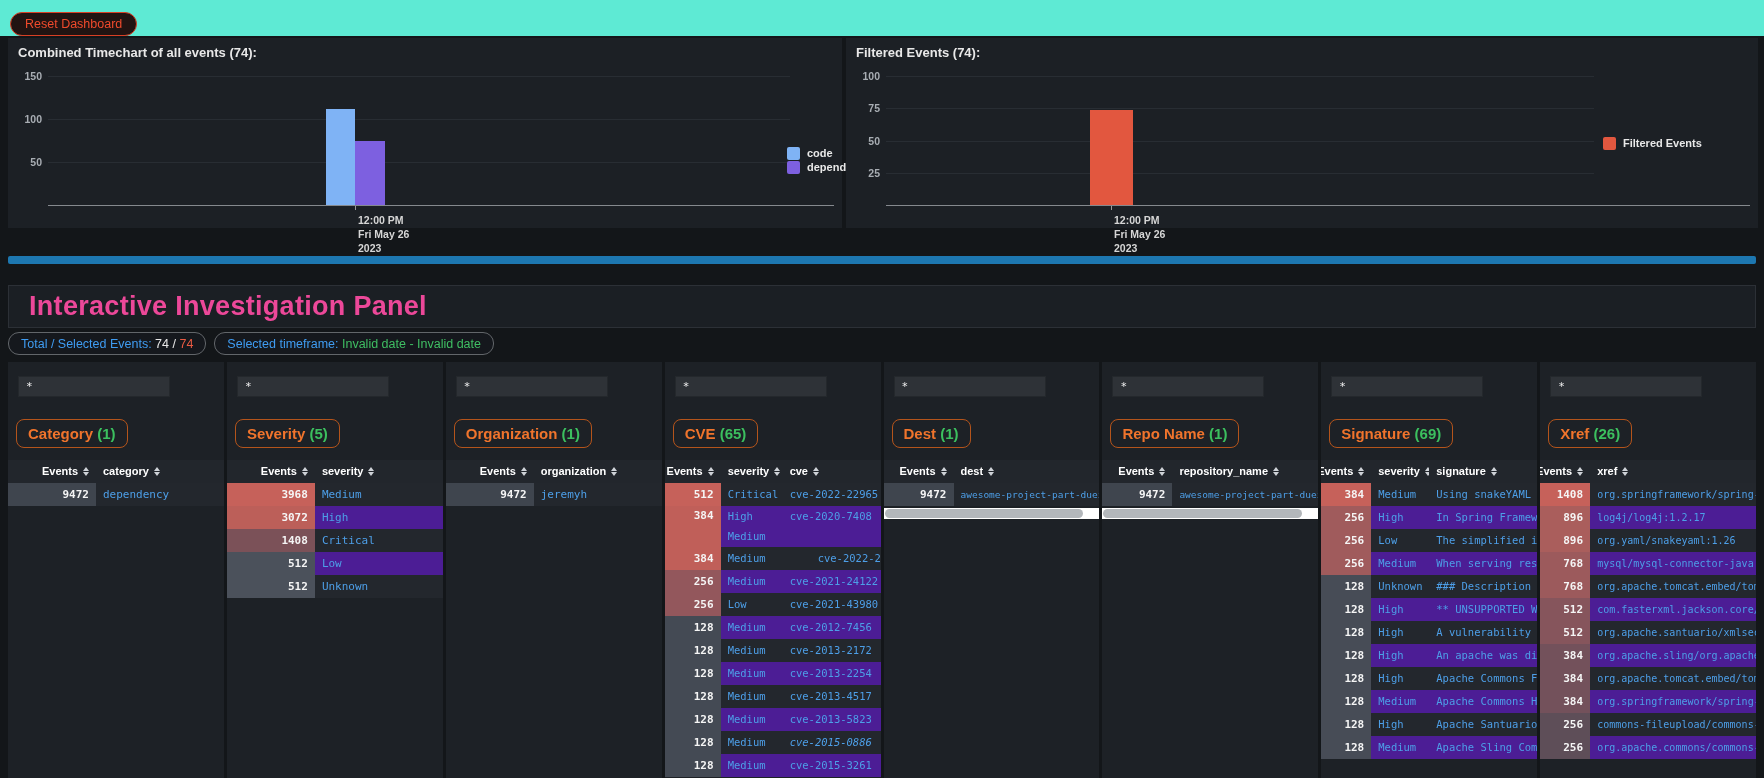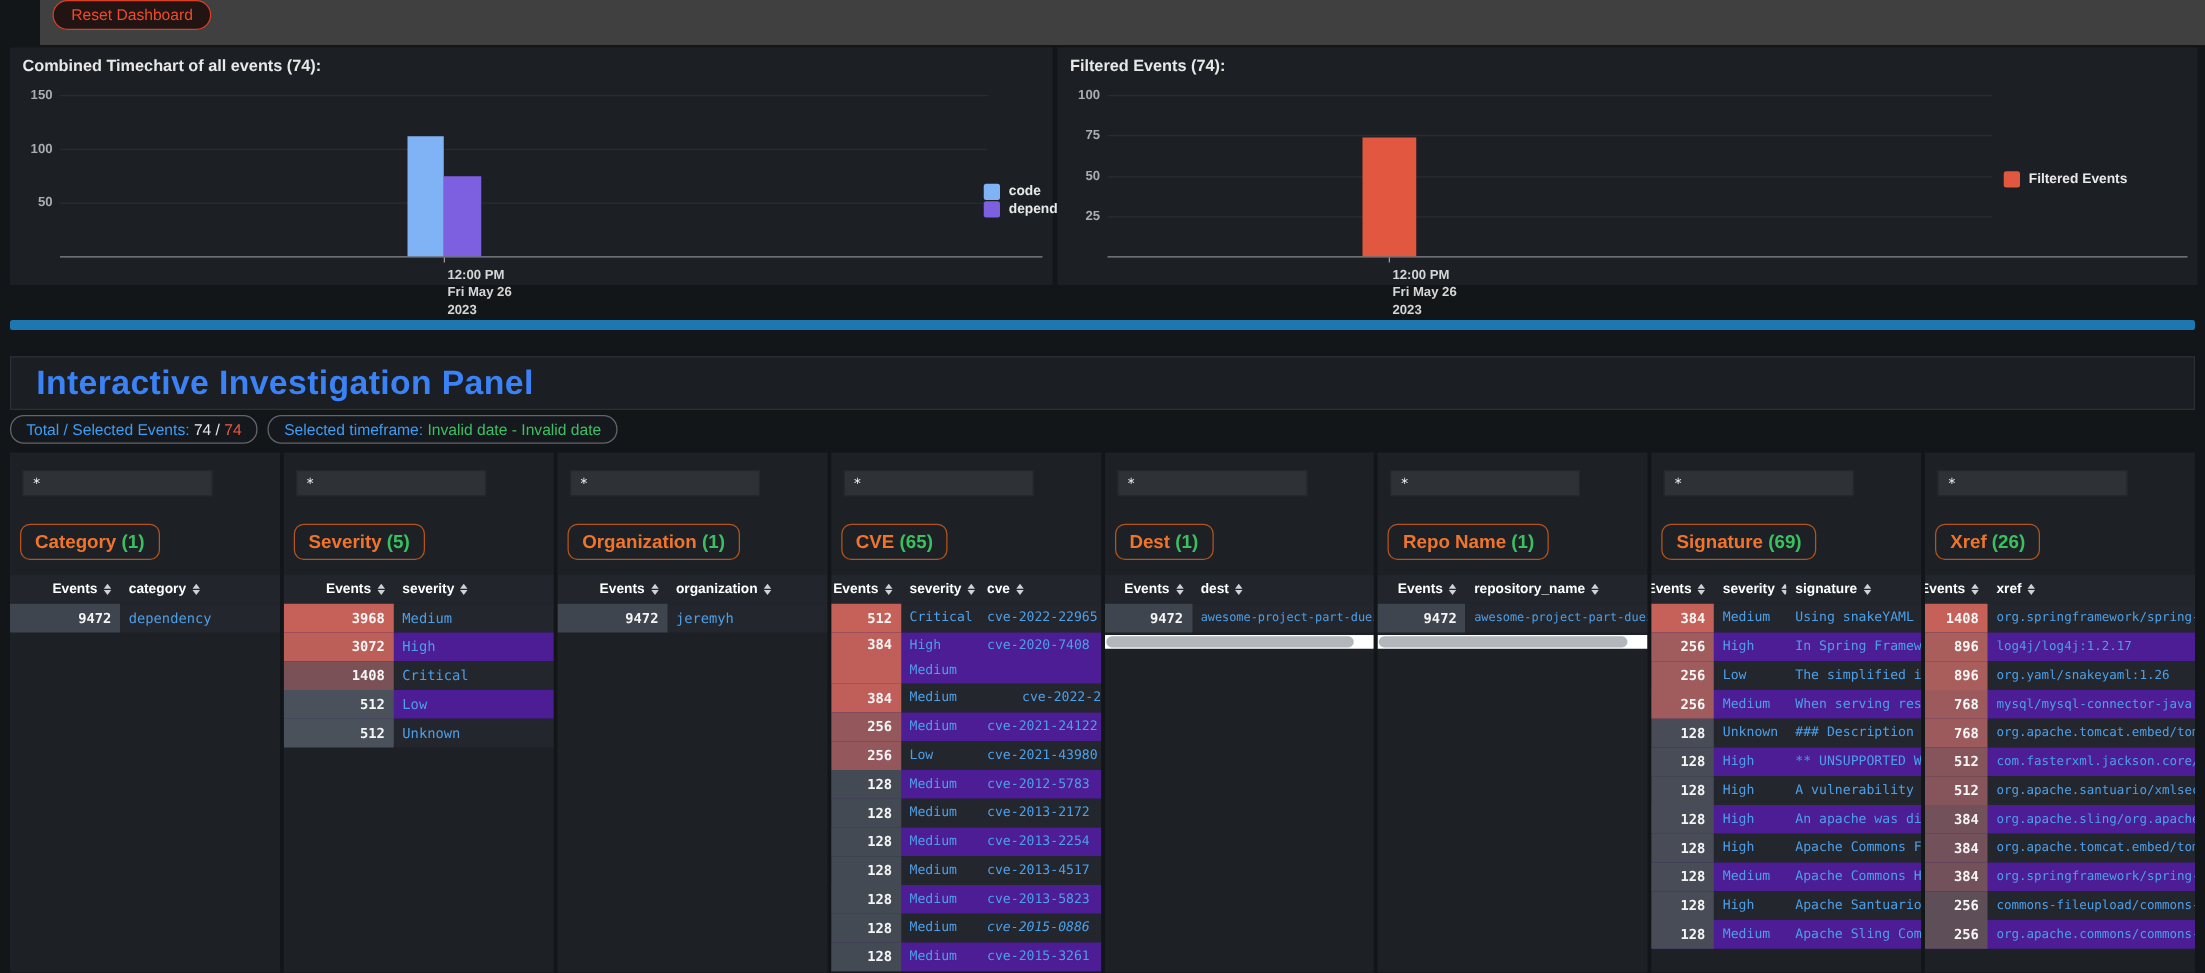--- a/index.html
+++ b/index.html
@@ -1,18 +1,18 @@
 <!DOCTYPE html>
 <html><head>
 <meta charset="utf-8">
 <style>
   * { margin:0; padding:0; box-sizing:border-box; }
   html,body { width:1764px; height:778px; overflow:hidden; background:#131619;
     font-family:"Liberation Sans", sans-serif; }
-  .topbar { height:36px; background:#404040; display:flex; align-items:flex-start; padding-left:10px;margin-left:32px; }
+  .topbar { height:36px; background:#5eead4; display:flex; align-items:flex-end; padding-left:10px; }
   .reset-btn { background:#211412; color:#f04a2c; border:1.5px solid #d93f24; border-radius:13px;
     font-size:12.5px; padding:4px 14px; cursor:pointer; font-family:"Liberation Sans",sans-serif; }
   
   .charts-row { position:absolute; top:38px; left:0; width:1764px; height:190px; }
   .chart-panel { position:absolute; top:0; height:190px; background:#1c2025; }
   #chart-0 { left:8px; width:834px; }
   #chart-1 { left:846px; width:912px; }
   .chart-title { position:absolute; top:7px; left:10px; font-size:13px; font-weight:600; color:#e8e8e8; }
   .plot { position:absolute; inset:0; }
   .gridline { position:absolute; height:1px; background:#282d33; }
@@ -22,21 +22,21 @@
   .tickmark { position:absolute; width:1px; height:4px; background:#9a9a9a; }
   .ticklabel { position:absolute; font-size:10.5px; font-weight:600; color:#d6d6d6; line-height:14px; white-space:pre-line; }
   .legend { position:absolute; }
   .legend-item { display:flex; align-items:center; height:14px; }
   .legend-swatch { width:13px; height:13px; border-radius:2px; flex:0 0 13px; }
   .legend-label { margin-left:7px; font-size:11px; font-weight:700; color:#e8e8e8; white-space:nowrap; }
   
   .divider { position:absolute; top:256px; left:8px; width:1748px; height:8px; background:#1d77b0; border-radius:2px; }
   .title-panel { position:absolute; top:285px; left:8px; width:1748px; height:43px; background:#1b1f24;
     border:1px solid #2c3036; display:flex; align-items:center; padding-left:20px; }
-  .main-title { color:#3b82f6; font-size:27px; font-weight:600; letter-spacing:.3px; }
+  .main-title { color:#ec4899; font-size:27px; font-weight:600; letter-spacing:.3px; }
   .badges-row { position:absolute; top:332px; left:8px; display:flex; gap:8px; }
   .pill { border:1px solid #62666a; border-radius:11px; background:#15181d; height:23px;
     display:flex; align-items:center; padding:0 12px; font-size:12.5px; white-space:pre; }
   .pill .lbl { color:#3f9cf2; }
   .pill .white { color:#e8e8e8; }
   .pill .red { color:#ea5b43; }
   .pill .green { color:#3fbf63; }
   
   .filters-grid { position:absolute; top:362px; left:8px; width:1748px; height:416px;
     display:grid; grid-template-columns:repeat(8,1fr); gap:3px; }
@@ -294,21 +294,21 @@
           <div class="cell val-cell" style="font-size: 10.5px;">cve-2021-24122</div>
         </div>
         <div class="tr row-even">
           <div class="cell ev-cell" style="flex: 0 0 56px; background: rgb(147, 87, 92);">256</div>
           <div class="cell val-cell" style="flex: 0 0 62px; font-size: 10.5px;">Low</div>
           <div class="cell val-cell" style="font-size: 10.5px;">cve-2021-43980</div>
         </div>
         <div class="tr row-odd">
           <div class="cell ev-cell" style="flex: 0 0 56px; background: rgb(68, 74, 84);">128</div>
           <div class="cell val-cell" style="flex: 0 0 62px; font-size: 10.5px;">Medium</div>
-          <div class="cell val-cell" style="font-size: 10.5px;">cve-2012-5783</div>
+          <div class="cell val-cell" style="font-size: 10.5px;">cve-2012-7456</div>
         </div>
         <div class="tr row-even">
           <div class="cell ev-cell" style="flex: 0 0 56px; background: rgb(68, 74, 84);">128</div>
           <div class="cell val-cell" style="flex: 0 0 62px; font-size: 10.5px;">Medium</div>
           <div class="cell val-cell" style="font-size: 10.5px;">cve-2013-2172</div>
         </div>
         <div class="tr row-odd">
           <div class="cell ev-cell" style="flex: 0 0 56px; background: rgb(68, 74, 84);">128</div>
           <div class="cell val-cell" style="flex: 0 0 62px; font-size: 10.5px;">Medium</div>
           <div class="cell val-cell" style="font-size: 10.5px;">cve-2013-2254</div>

